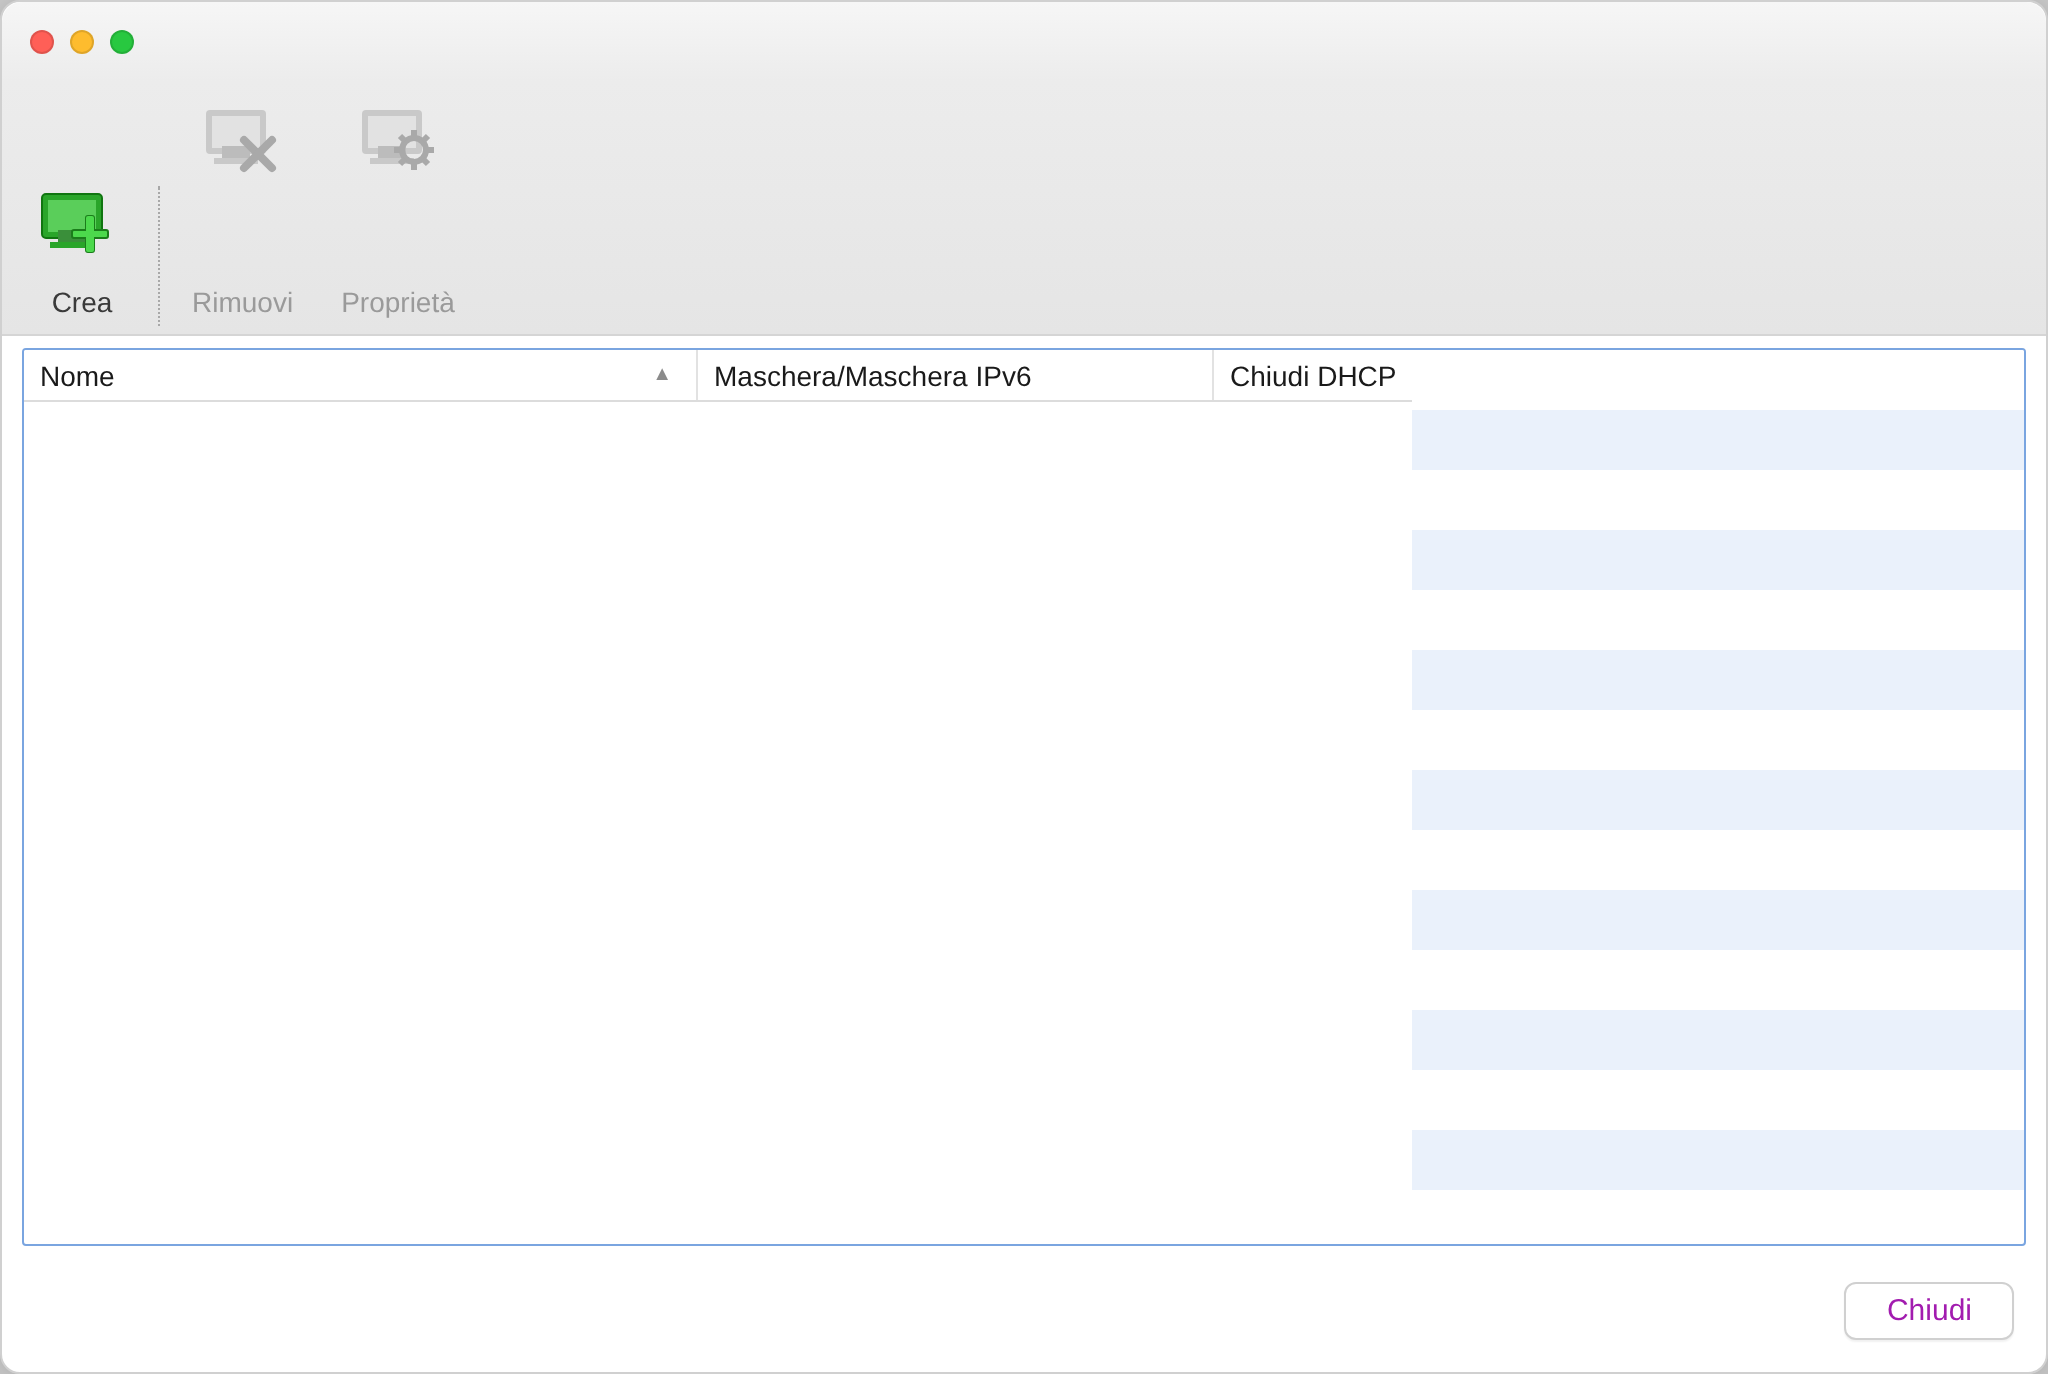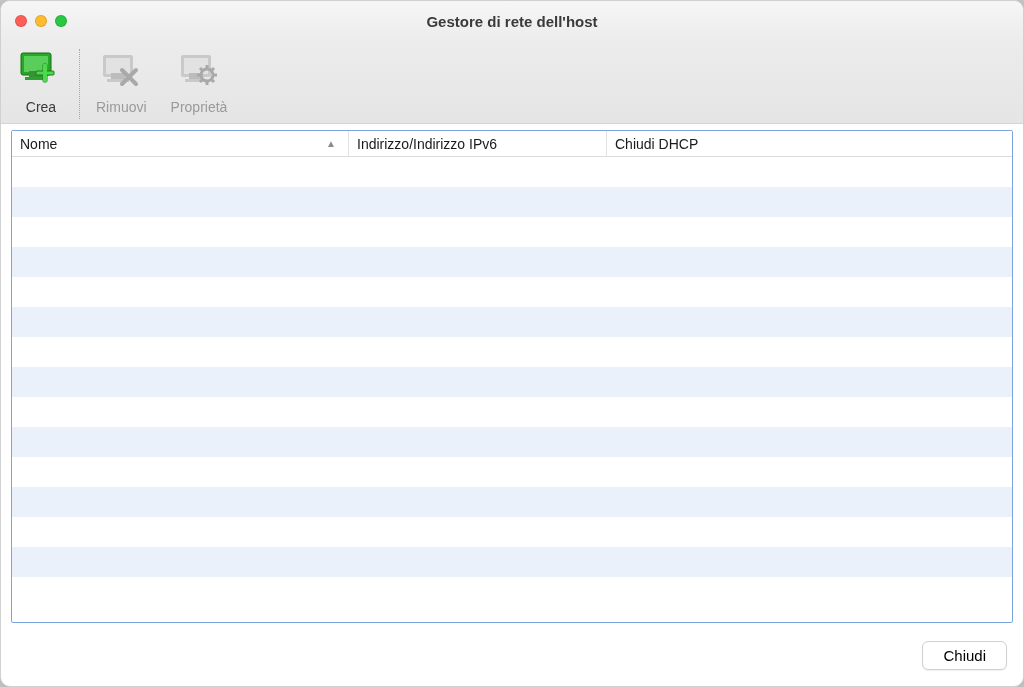--- a/index.html
+++ b/index.html
@@ -82,34 +82,34 @@
       display: flex;
       align-items: center;
       justify-content: center;
     }
     .tool-label {
       font-size: 14px;
       color: #3a3a3a;
     }
     .tool-disabled .tool-label {
       color: #9a9a9a;
+      margin-top: 44px;
     }
     .content {
       flex: 1;
       padding: 6px 10px 2px 10px;
       display: flex;
       flex-direction: column;
     }
     .table-container {
       flex: 1;
       border: 1.5px solid #7aa5e0;
       border-radius: 2px;
       overflow: hidden;
       display: flex;
-      flex-direction: column;
       background: #ffffff;
       justify-content: flex-end;
     }
     .table-header {
       display: flex;
       height: 26px;
       border-bottom: 1px solid #dcdcdc;
       background: #ffffff;
     }
     .th {
@@ -149,36 +149,35 @@
       display: flex;
       justify-content: flex-end;
       padding: 16px 16px 16px 16px;
     }
     .btn {
       background: #ffffff;
       border: 1px solid #d0d0d0;
       border-radius: 6px;
       padding: 5px 20px;
       font-size: 15px;
-      color: #000000;
+      color: #a21caf;
       box-shadow: 0 1px 1px rgba(0,0,0,0.06);
       cursor: pointer;
     }
   </style>
 </head>
 <body>
 
 <div class="window">
   <div class="titlebar">
     <div class="traffic-lights">
       <div class="traffic-light tl-close"></div>
       <div class="traffic-light tl-min"></div>
       <div class="traffic-light tl-max"></div>
     </div>
-    <div class="title">Gestore di rete dell'host</div>
   </div>
 
   <div class="toolbar">
     <div class="tool-item">
       <div class="tool-icon">
         <svg width="44" height="44" viewBox="0 0 44 44">
           <rect x="2" y="4" width="30" height="22" rx="2" fill="#2aa52a" stroke="#107510" stroke-width="1"></rect>
           <rect x="5" y="7" width="24" height="16" fill="#5ace5a"></rect>
           <rect x="10" y="22" width="14" height="6" fill="#3a8f3a"></rect>
           <rect x="6" y="28" width="22" height="3" fill="#2aa52a"></rect>
@@ -237,21 +236,21 @@
   </div>
 
   <div class="content">
     <div class="table-container">
       <div class="table-header">
         <div class="th th-name">
           <span>Nome</span>
           <span class="sort-arrow">▲</span>
         </div>
         <div class="th th-ipv6">
-          <span>Indirizzo/Indirizzo IPv6</span>
+          <span>Maschera/Maschera IPv6</span>
         </div>
         <div class="th th-dhcp">
           <span>Chiudi DHCP</span>
         </div>
       </div>
       <div class="table-body">
         <div class="row"></div>
         <div class="row"></div>
         <div class="row"></div>
         <div class="row"></div>

